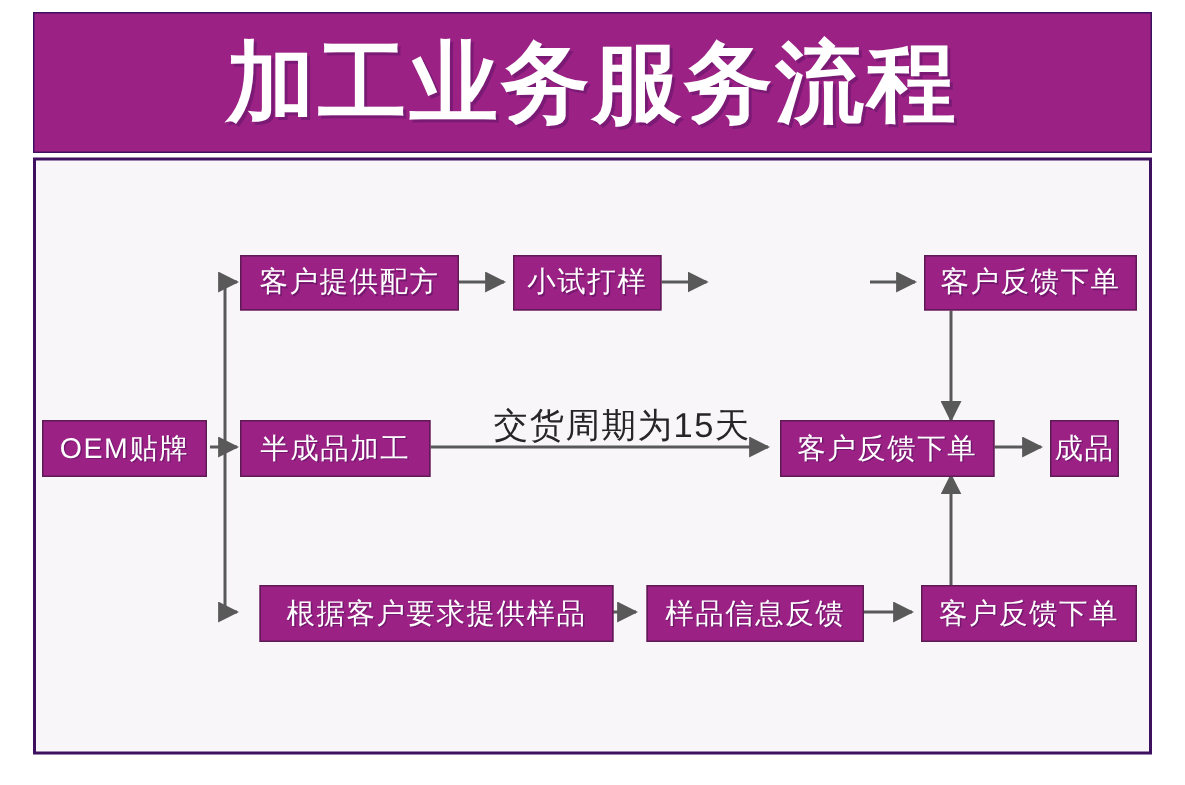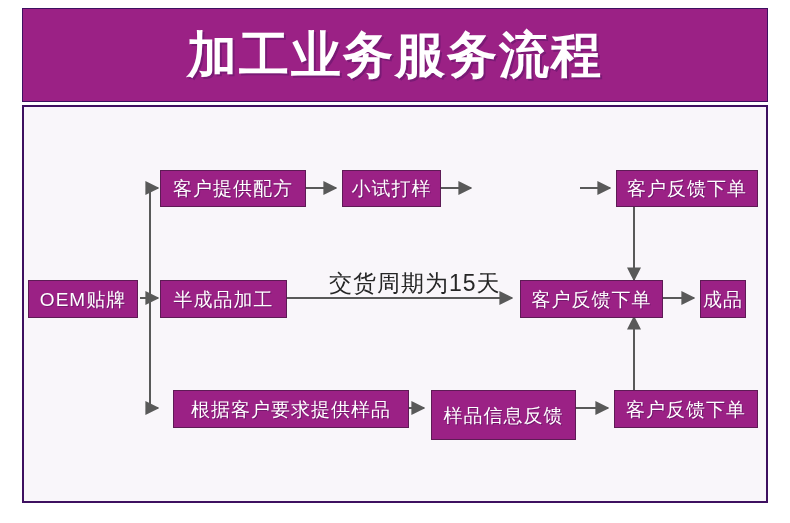--- a/index.html
+++ b/index.html
@@ -27,21 +27,21 @@
     height: 94px;
     background: #9B2185;
     border: 1px solid #3E1060;
     box-sizing: border-box;
     display: flex;
     align-items: center;
     justify-content: center;
   }
   #header-title {
     color: #ffffff;
-    font-size: 50px;
+    font-size: 59px;
     font-weight: bold;
     letter-spacing: 2px;
     line-height: 1;
     text-shadow: 2px 2px 0 rgba(60,15,90,0.35);
     white-space: nowrap;
   }
   
   #content-panel {
     position: absolute;
     left: 22px;
@@ -153,20 +153,20 @@
   <div class="node" style="left:520px; top:280px; width:143px; height:38px;">
     <span>客户反馈下单</span>
   </div>
   <div class="node" style="left:700px; top:280px; width:46px; height:38px;">
     <span>成品</span>
   </div>
 
   <div class="node" style="left:160px; top:390px; width:236px; height:38px;margin-left:13px;">
     <span>根据客户要求提供样品</span>
   </div>
-  <div class="node" style="left:431px; top:390px; width:145px; height:50px;">
+  <div class="node" style="left:431px; top:390px; width:145px; height:38px;">
     <span>样品信息反馈</span>
   </div>
   <div class="node" style="left:614px; top:390px; width:144px; height:38px;">
     <span>客户反馈下单</span>
   </div>
 
 </div>
 
 </body></html>

